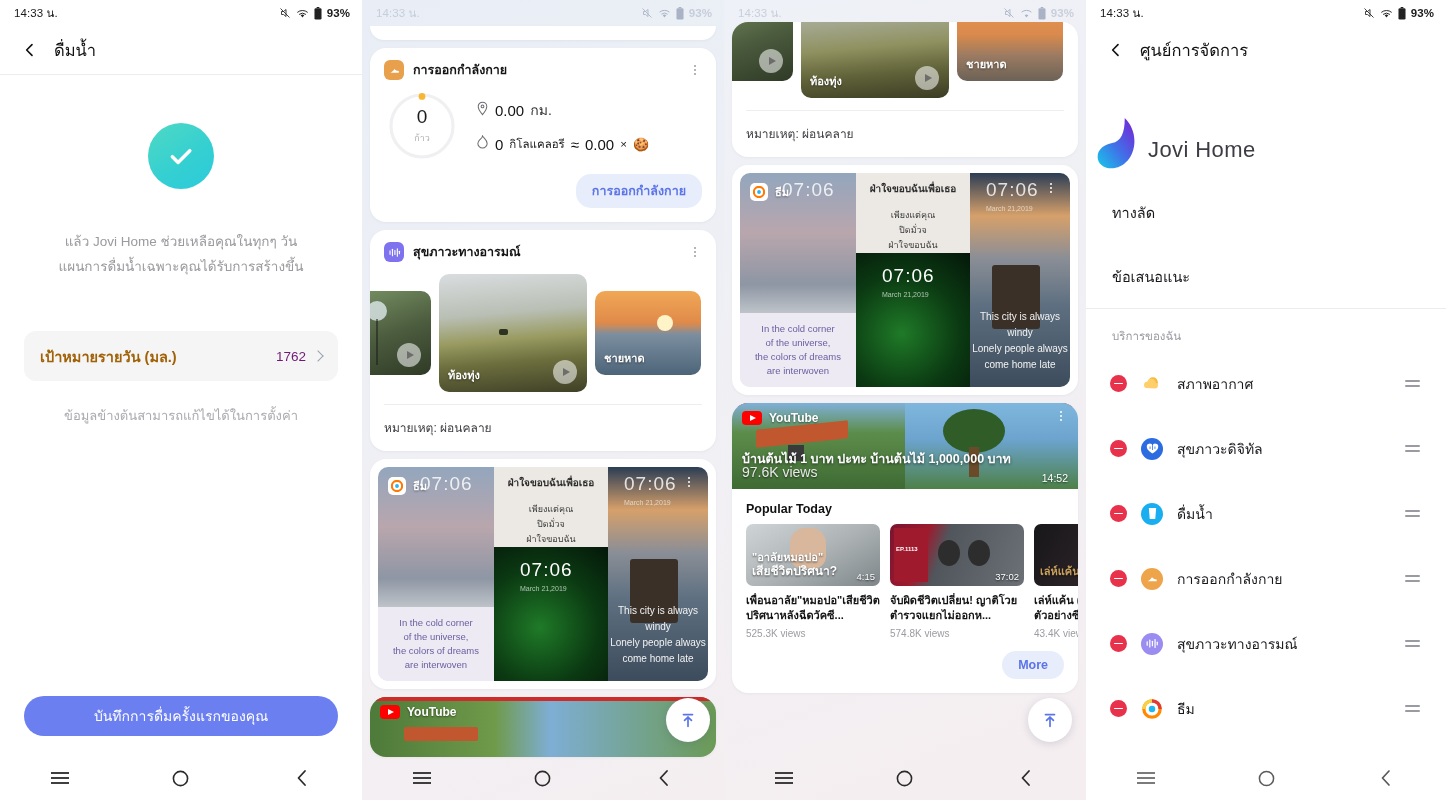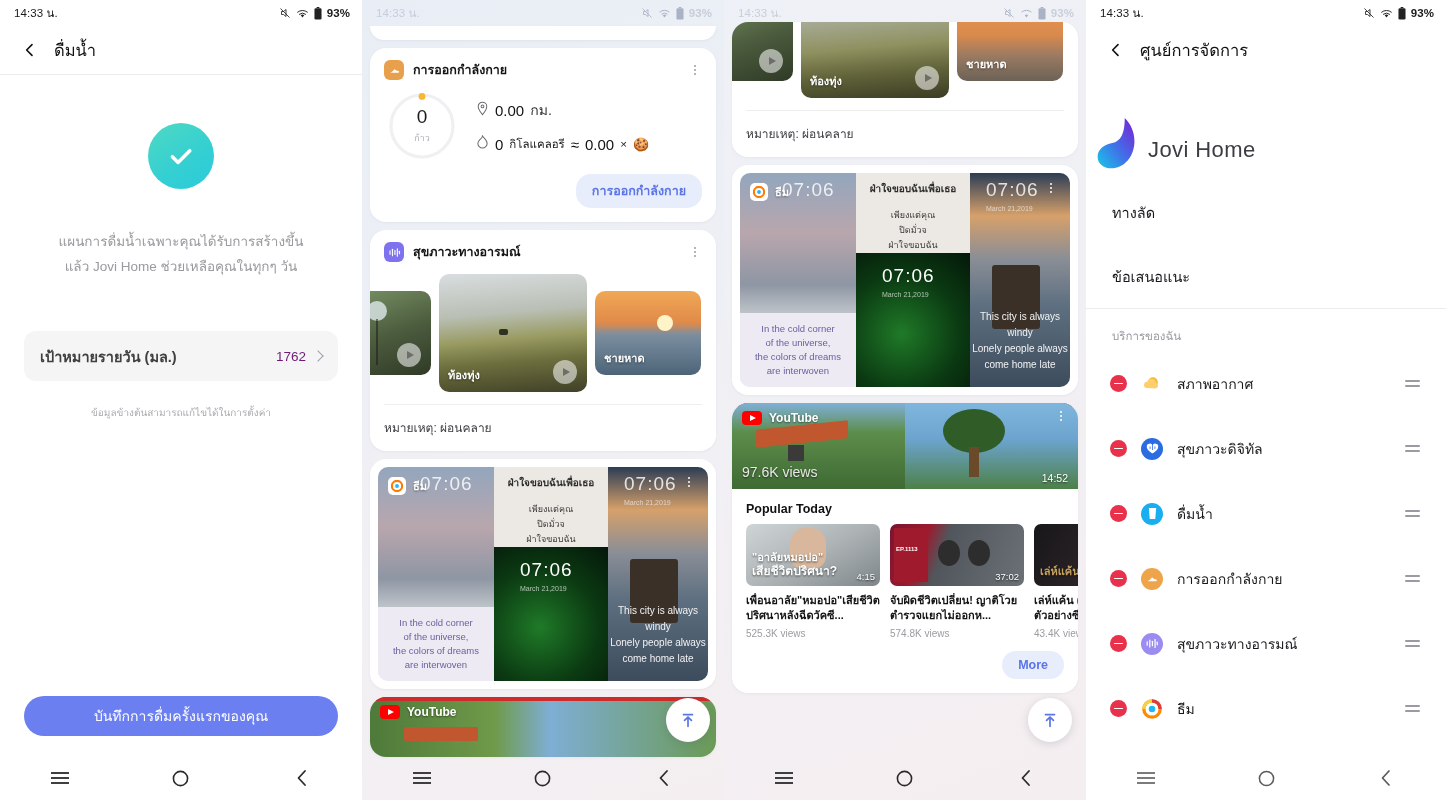--- a/index.html
+++ b/index.html
@@ -40,25 +40,25 @@
   }
   .desc {
     margin-top: 40px; text-align: center; color: #9a9a9f;
     font-size: 13.5px; line-height: 25px; padding: 0 24px;
   }
   .goal-card {
     margin: 52px 24px 0 24px; background: #f5f5f6; border-radius: 12px;
     height: 50px; display: flex; align-items: center;
     justify-content: space-between; padding: 0 16px; cursor: pointer;
   }
-  .goal-label { font-size: 14.5px; color: #404040; font-weight: 700; }
+  .goal-label { font-size: 14.5px; color: #a16207; font-weight: 700; }
   .goal-right { display: flex; align-items: center; gap: 8px; }
   .goal-value { font-size: 13.5px; color: #701a75; }
   .chev { width: 8px; height: 8px; border-right: 1.6px solid #9aa0ad; border-top: 1.6px solid #9aa0ad; transform: rotate(45deg); }
-  .note { margin-top: 24px; text-align: center; font-size: 10px; color: #aaaab0; font-family: Liberation Mono, monospace; }
+  .note { margin-top: 24px; text-align: center; font-size: 13px; color: #aaaab0; font-family: Liberation Mono, monospace; }
   .cta {
     position: absolute; left: 24px; right: 24px; bottom: 64px; height: 40px;
     background: #6b7ff0; border-radius: 20px; color: #fff; font-size: 14px;
     display: flex; align-items: center; justify-content: center; cursor: pointer;
     border: none; font-family: inherit;
   }
 
   
   .navbar {
     position: absolute; left: 0; right: 0; bottom: 0; height: 44px;
@@ -197,22 +197,22 @@
 
     <div class="check-wrap">
       <div class="check-circle">
         <svg width="32" height="32" viewBox="0 0 24 24">
             <path d="M5.5 12.5l4.3 4.3L18.6 8" fill="none" stroke="#fff" stroke-width="2.6" stroke-linecap="round" stroke-linejoin="round"></path>
           </svg>
       </div>
     </div>
 
     <div class="desc">
+      <div>แล้ว Jovi Home ช่วยเหลือคุณในทุกๆ วัน</div>
       <div>แผนการดื่มน้ำเฉพาะคุณได้รับการสร้างขึ้น</div>
-      <div>แล้ว Jovi Home ช่วยเหลือคุณในทุกๆ วัน</div>
     </div>
 
     <div class="goal-card">
       <span class="goal-label">เป้าหมายรายวัน (มล.)</span>
       <span class="goal-right">
         <span class="goal-value">1762</span>
         <span class="chev"></span>
       </span>
     </div>
 
@@ -581,20 +581,21 @@
           </div>
           <span class="yt-badge">
             <span class="yt-logo"></span>
             <span class="yt-name">YouTube</span>
           </span>
           <span class="kebab" style="position:absolute;right:10px;top:8px;z-index:5;">
               <i style="background:#fff"></i>
               <i style="background:#fff"></i>
               <i style="background:#fff"></i>
             </span>
+          <span class="yt-title">บ้านต้นไม้ 1 บาท ปะทะ บ้านต้นไม้ 1,000,000 บาท</span>
           <span class="yt-views">97.6K views</span>
           <span class="yt-dur">14:52</span>
         </div>
 
         <div class="yt-section">Popular Today</div>
 
         <div class="vids">
           <div class="vid">
             <div class="vthumb" style="background:linear-gradient(150deg,#cfd4d6 0%,#aeb4b6 50%,#7e8689 100%);">
               <div style="position:absolute;left:44px;top:4px;width:36px;height:40px;border-radius:40% 40% 30% 30%;background:#d8b79c;"></div>

